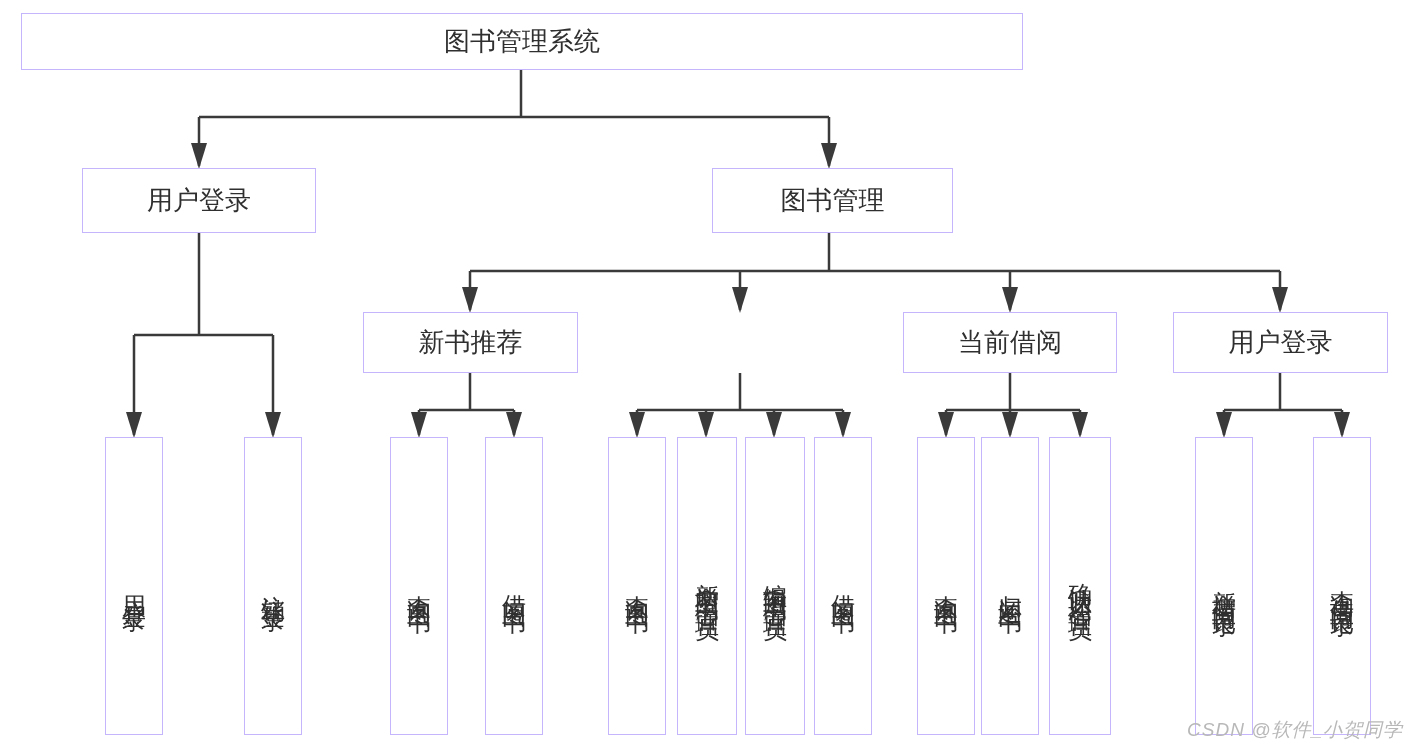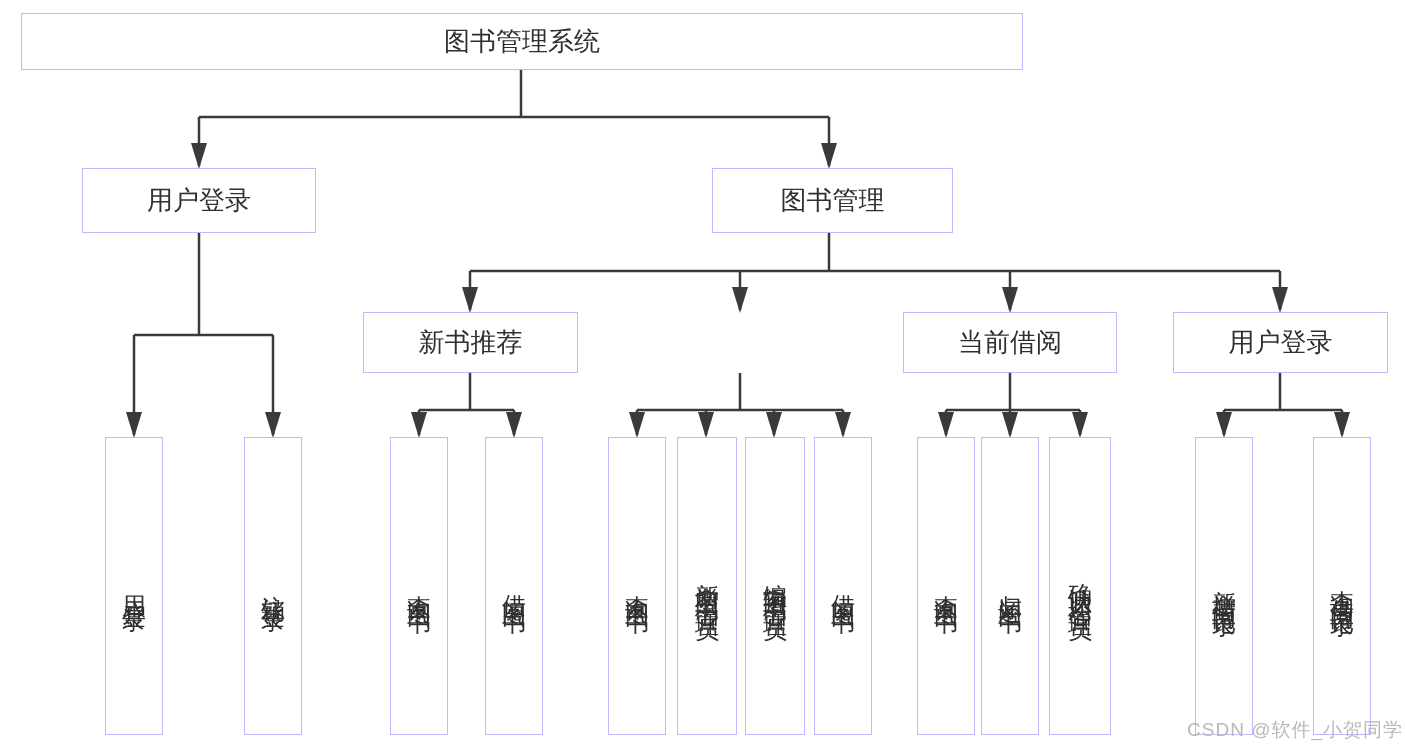--- a/index.html
+++ b/index.html
@@ -40,20 +40,21 @@
     line-height: 1;
     white-space: nowrap;
   }
   .watermark {
     position: absolute;
     right: 2px;
     bottom: 4px;
     font-size: 19px;
     color: #b8b8b8;
     letter-spacing: 1px;
+    font-style: italic;
   }
 </style>
 </head>
 <body>
 
 <div class="canvas">
 
   <svg class="connectors" width="1405" height="747" viewBox="0 0 1405 747">
     <path fill="none" stroke="#3a3a3a" stroke-width="2.5" d="
       M521 70 V117 M199 117 H829 M199 117 V166 M829 117 V166

